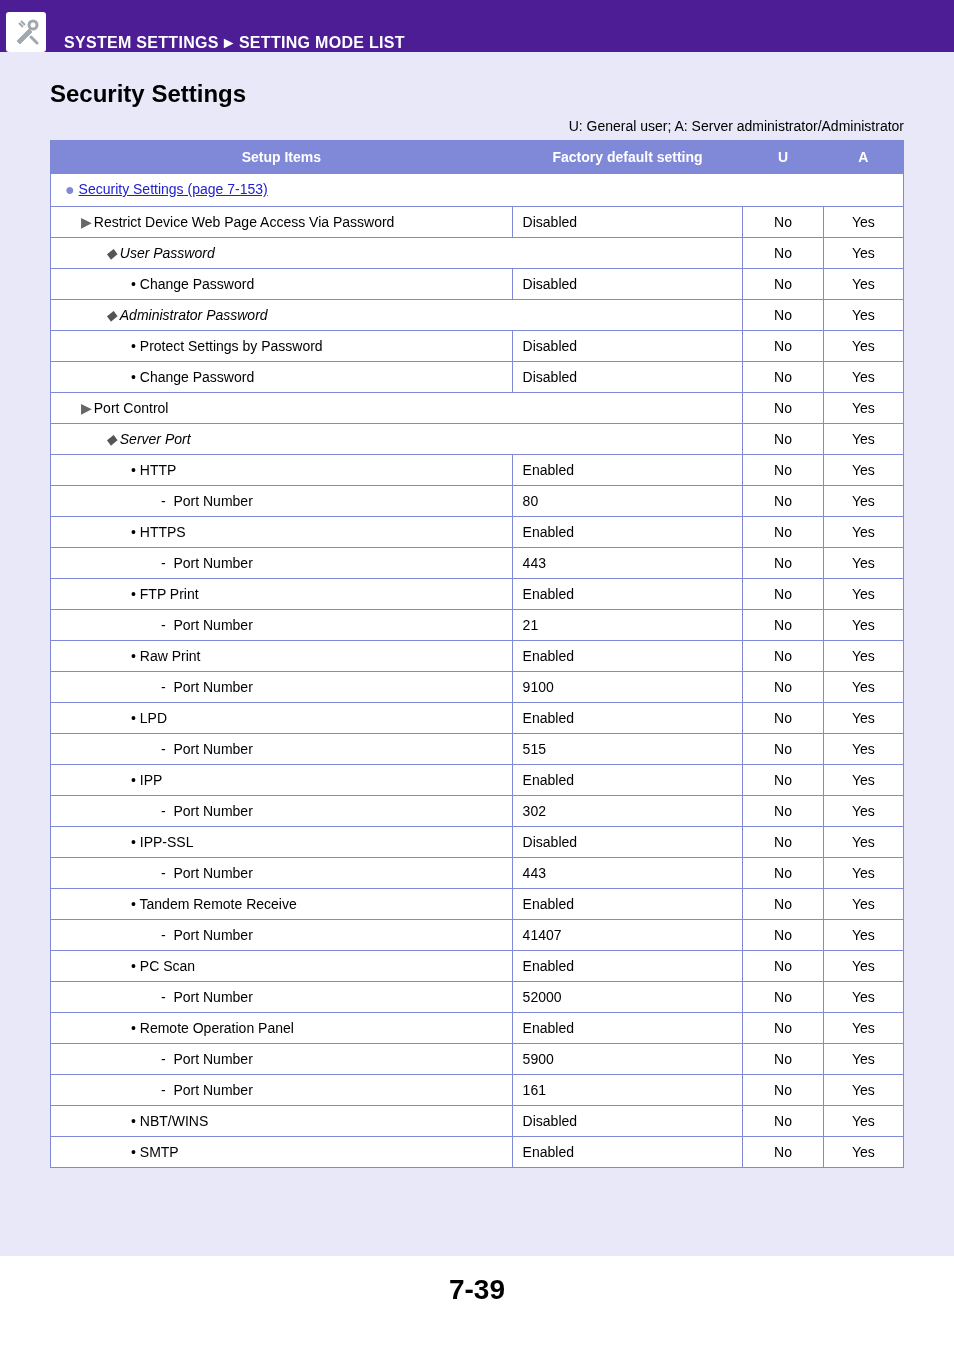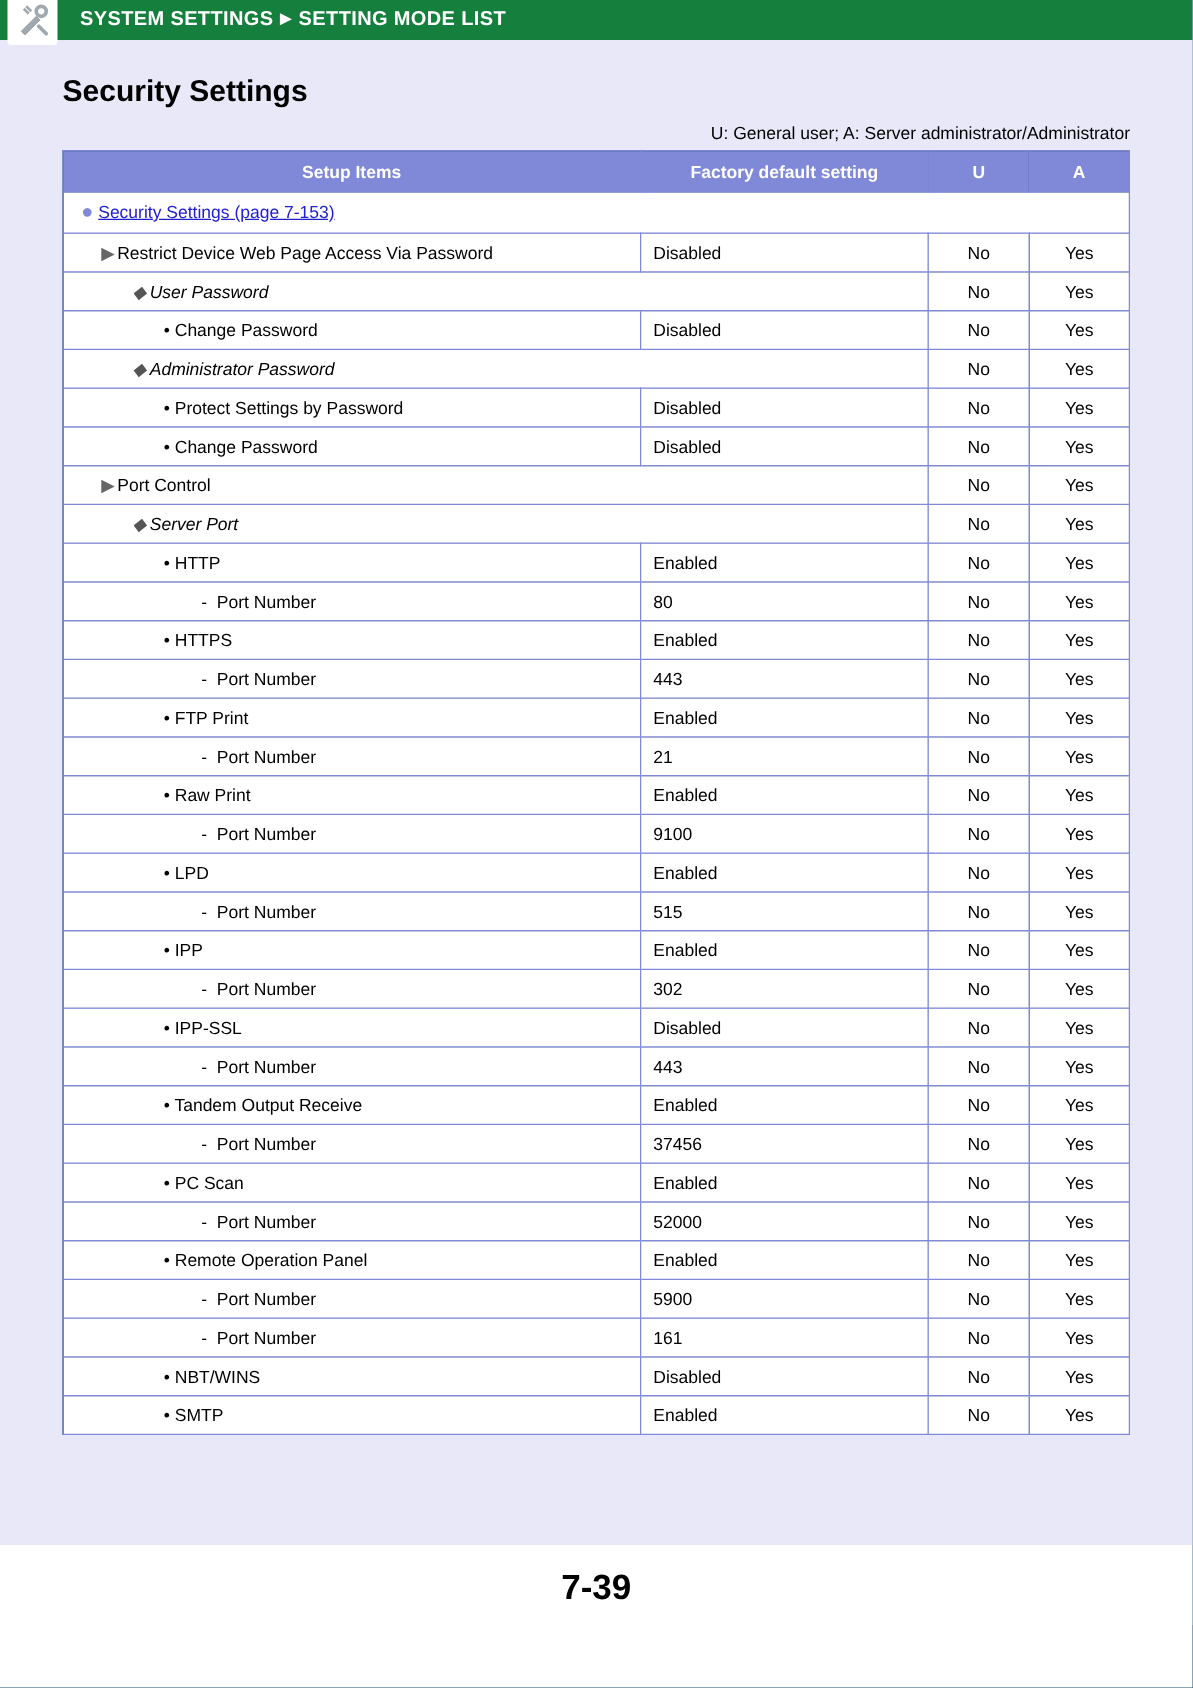--- a/index.html
+++ b/index.html
@@ -4,24 +4,24 @@
 <style>
   * { box-sizing: border-box; margin: 0; padding: 0; }
   body {
     font-family: Arial, Helvetica, sans-serif;
     background: #fff;
     width: 954px;
     margin: 0 auto;
     color: #000;
   }
   .topbar {
-    background: #15803d;
-    height: 32px;
+    background: #4c1d95;
+    height: 52px;
     display: flex;
-    align-items: center;
+    align-items: flex-end;
     padding-left: 6px;
   }
   .topbar-icon {
     width: 40px;
     height: 40px;
     background: #fff;
     border-radius: 3px;
     display: flex;
     align-items: center;
     justify-content: center;
@@ -57,21 +57,21 @@
     margin-bottom: 10px;
   }
   .legend {
     text-align: right;
     font-size: 14px;
     margin-bottom: 6px;
   }
   table {
     width: 100%;
     border-collapse: collapse;
-    background: #0c4a6e;
+    background: #fef9c3;
     table-layout: fixed;
   }
   th {
     background: #8088d8;
     color: #fff;
     font-weight: bold;
     font-size: 14px;
     padding: 8px 6px;
     border: 1px solid #8088d8;
     text-align: center;
@@ -286,28 +286,28 @@
               <td class="center">No</td>
               <td class="center">Yes</td>
             </tr>
             <tr>
               <td class="ind4">-&nbsp;&nbsp;Port Number</td>
               <td>443</td>
               <td class="center">No</td>
               <td class="center">Yes</td>
             </tr>
             <tr>
-              <td class="ind3">• Tandem Output Receive</td>
-              <td>Enabled</td>
-              <td class="center">No</td>
-              <td class="center">Yes</td>
-            </tr>
-            <tr>
-              <td class="ind4">-&nbsp;&nbsp;Port Number</td>
-              <td>37456</td>
+              <td class="ind3">• Tandem Remote Receive</td>
+              <td>Enabled</td>
+              <td class="center">No</td>
+              <td class="center">Yes</td>
+            </tr>
+            <tr>
+              <td class="ind4">-&nbsp;&nbsp;Port Number</td>
+              <td>41407</td>
               <td class="center">No</td>
               <td class="center">Yes</td>
             </tr>
             <tr>
               <td class="ind3">• PC Scan</td>
               <td>Enabled</td>
               <td class="center">No</td>
               <td class="center">Yes</td>
             </tr>
             <tr>

